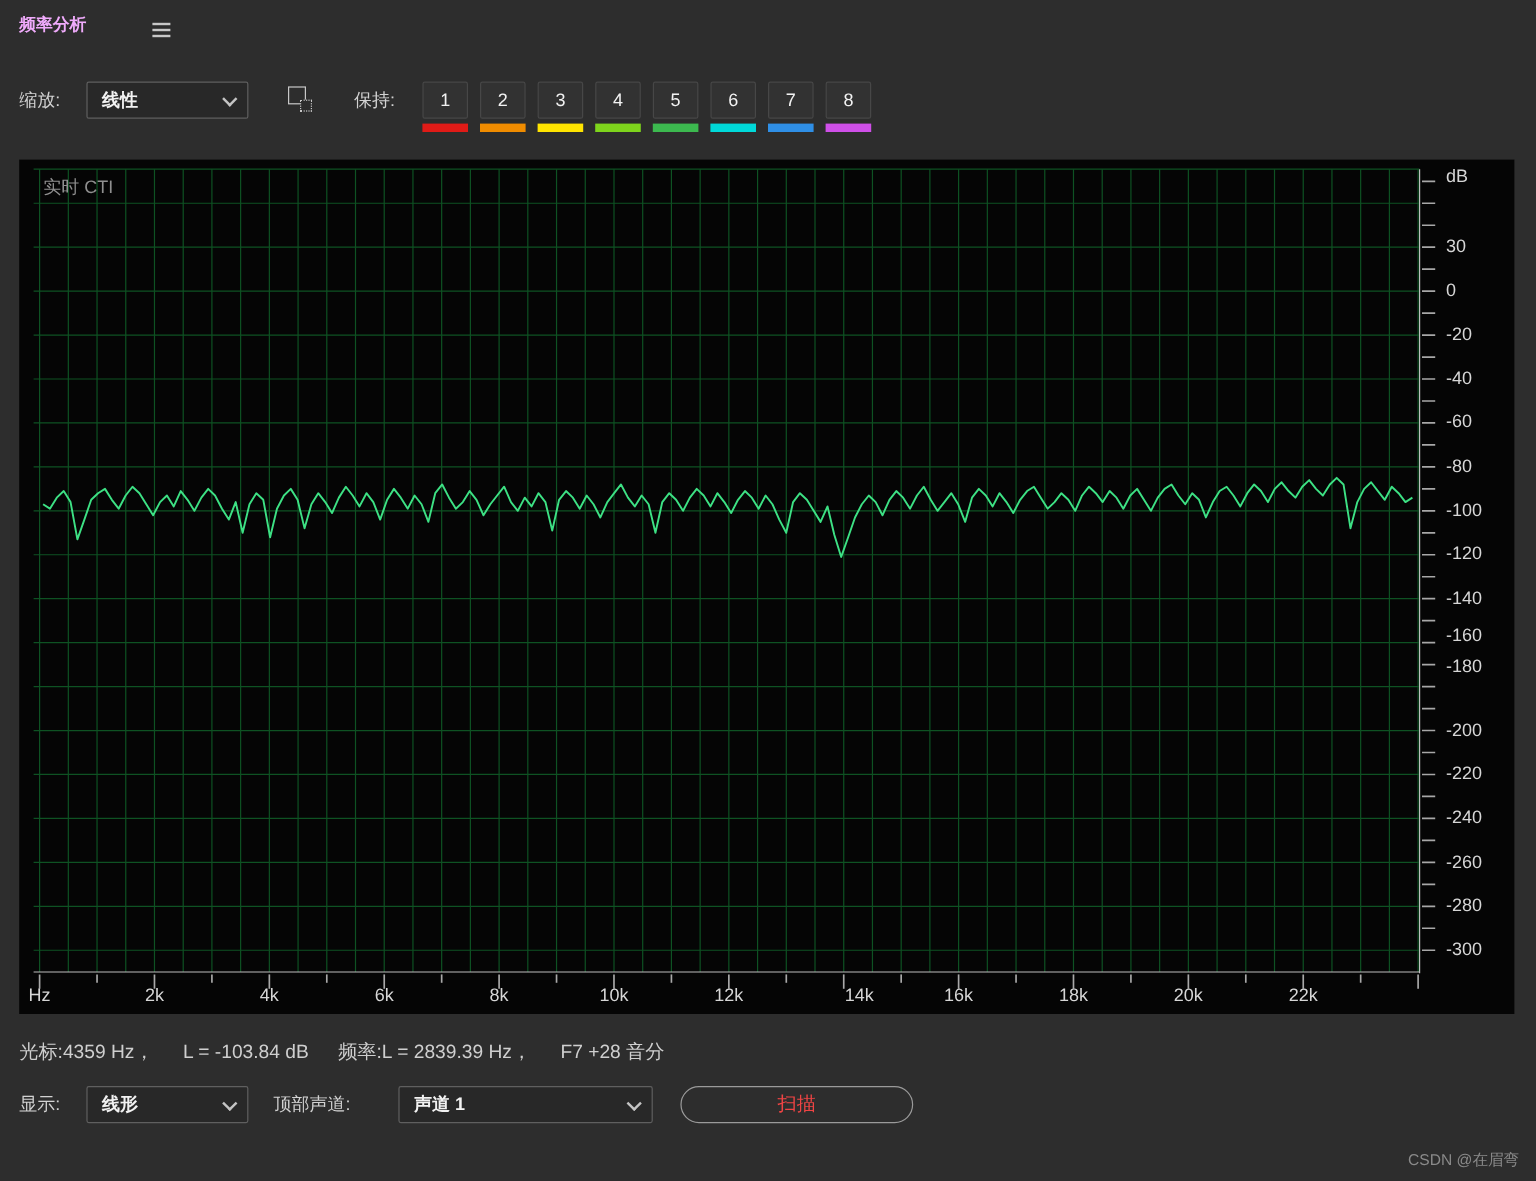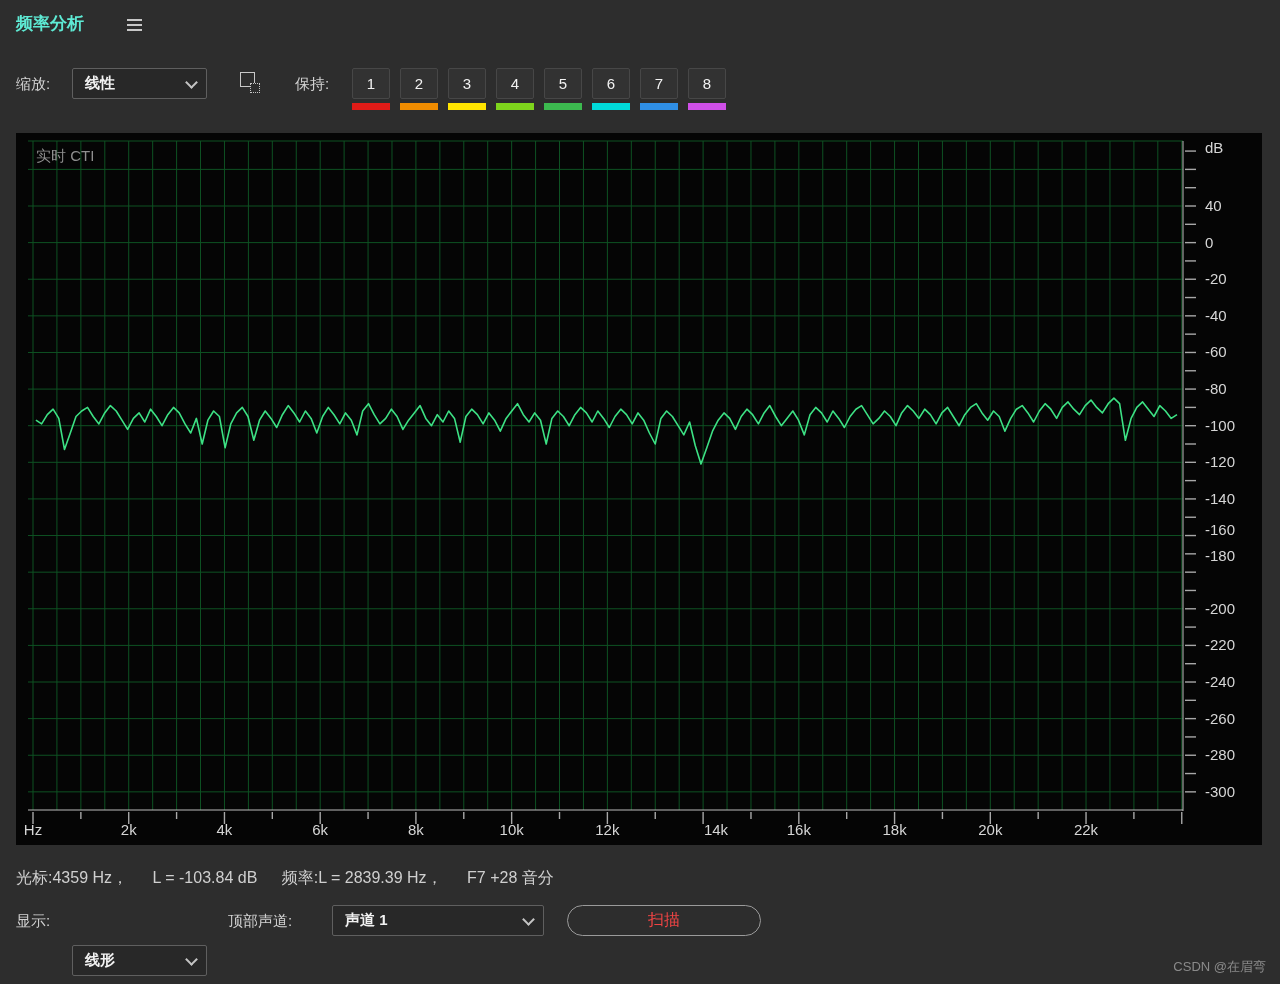--- a/index.html
+++ b/index.html
@@ -1,19 +1,19 @@
 <!DOCTYPE html>
 <html><head>
 <meta charset="utf-8">
 <style>
   html,body{margin:0;padding:0;background:#2d2d2d;}
   .screen{position:relative;width:1280px;height:984px;background:#2d2d2d;overflow:hidden;
           font-family:"Liberation Sans","DejaVu Sans",sans-serif;color:#e6e6e6;}
   
-  .page-title{position:absolute;left:16px;top:12px;font-size:17px;font-weight:bold;color:#5eead4;}
+  .page-title{position:absolute;left:16px;top:12px;font-size:14px;font-weight:bold;color:#f0abfc;}
   .menu-icon{position:absolute;left:127px;top:19px;width:15px;height:12px;display:flex;flex-direction:column;justify-content:space-between;cursor:pointer;}
   .menu-icon i{display:block;height:2px;background:#c8c8c8;}
   
   .toolbar{position:absolute;left:0;top:68px;width:1280px;height:44px;}
   .tb-label{position:absolute;top:0;height:31px;line-height:31px;font-size:15px;color:#d2d2d2;}
   .dd{position:absolute;top:0;height:29px;background:#282828;border:1px solid #5f5f5f;border-radius:2px;
       display:flex;align-items:center;justify-content:space-between;padding:0 10px 0 12px;cursor:pointer;}
   .dd .dd-val{font-size:15px;font-weight:600;color:#f2f2f2;}
   .chev{width:7px;height:7px;border-right:2px solid #c4c4c4;border-bottom:2px solid #c4c4c4;transform:rotate(45deg);margin-top:-3px;}
   .snap{position:absolute;left:238px;top:71px;width:24px;height:24px;cursor:pointer;}
@@ -216,21 +216,21 @@
         <line x1="974.3000000000001" y1="679" x2="974.3000000000001" y2="691" stroke="#a8a8a8" stroke-width="1.4"></line>
         <line x1="1022.1650000000001" y1="679" x2="1022.1650000000001" y2="686" stroke="#a8a8a8" stroke-width="1.4"></line>
         <line x1="1070.0300000000002" y1="679" x2="1070.0300000000002" y2="691" stroke="#a8a8a8" stroke-width="1.4"></line>
         <line x1="1117.8950000000002" y1="679" x2="1117.8950000000002" y2="686" stroke="#a8a8a8" stroke-width="1.4"></line>
         <line x1="1165.7600000000002" y1="679" x2="1165.7600000000002" y2="691" stroke="#a8a8a8" stroke-width="1.4"></line>
         <polyline points="19.9,287.2 25.6,290.9 31.3,281.7 37.1,276.2 42.8,285.4 48.5,316.5 54.3,300.0 60.0,283.5 65.7,278.0 71.5,274.4 77.2,283.5 82.9,290.9 88.7,279.9 94.4,272.6 100.2,278.0 105.9,287.2 111.6,296.4 117.4,285.4 123.1,279.9 128.8,289.0 134.6,276.2 140.3,283.5 146.0,292.7 151.8,281.7 157.5,274.4 163.2,279.9 169.0,290.9 174.7,300.0 180.4,285.4 186.2,311.0 191.9,287.2 197.6,278.0 203.4,283.5 209.1,314.7 214.8,290.9 220.6,279.9 226.3,274.4 232.0,283.5 237.8,307.3 243.5,287.2 249.2,278.0 255.0,285.4 260.7,294.5 266.4,281.7 272.2,272.6 277.9,279.9 283.6,289.0 289.4,278.0 295.1,285.4 300.8,300.0 306.6,283.5 312.3,274.4 318.0,281.7 323.8,290.9 329.5,279.9 335.3,287.2 341.0,301.9 346.7,278.0 352.5,270.7 358.2,281.7 363.9,290.9 369.7,285.4 375.4,276.2 381.1,283.5 386.9,296.4 392.6,287.2 398.3,279.9 404.1,272.6 409.8,285.4 415.5,292.7 421.3,281.7 427.0,289.0 432.7,278.0 438.5,285.4 444.2,309.2 449.9,283.5 455.7,276.2 461.4,281.7 467.1,290.9 472.9,279.9 478.6,287.2 484.3,298.2 490.1,285.4 495.8,278.0 501.5,270.7 507.3,281.7 513.0,289.0 518.7,279.9 524.5,287.2 530.2,311.0 535.9,285.4 541.7,278.0 547.4,283.5 553.2,292.7 558.9,281.7 564.6,274.4 570.4,279.9 576.1,289.0 581.8,278.0 587.6,285.4 593.3,294.5 599.0,283.5 604.8,276.2 610.5,281.7 616.2,290.9 622.0,279.9 627.7,287.2 633.4,300.0 639.2,311.0 644.9,285.4 650.6,278.0 656.4,283.5 662.1,292.7 667.8,301.9 673.6,289.0 679.3,312.8 685.0,331.1 690.8,314.7 696.5,298.2 702.2,287.2 708.0,279.9 713.7,285.4 719.4,296.4 725.2,283.5 730.9,276.2 736.6,281.7 742.4,290.9 748.1,279.9 753.8,272.6 759.6,283.5 765.3,292.7 771.0,285.4 776.8,278.0 782.5,287.2 788.3,301.9 794.0,281.7 799.7,274.4 805.5,279.9 811.2,289.0 816.9,278.0 822.7,285.4 828.4,294.5 834.1,283.5 839.9,276.2 845.6,272.6 851.3,281.7 857.1,290.9 862.8,285.4 868.5,278.0 874.3,283.5 880.0,292.7 885.7,279.9 891.5,272.6 897.2,278.0 902.9,285.4 908.7,276.2 914.4,281.7 920.1,290.9 925.9,279.9 931.6,274.4 937.3,283.5 943.1,292.7 948.8,281.7 954.5,274.4 960.3,270.7 966.0,279.9 971.7,287.2 977.5,278.0 983.2,283.5 988.9,298.2 994.7,285.4 1000.4,276.2 1006.2,272.6 1011.9,279.9 1017.6,289.0 1023.4,278.0 1029.1,270.7 1034.8,276.2 1040.6,285.4 1046.3,274.4 1052.0,268.9 1057.8,276.2 1063.5,281.7 1069.2,272.6 1075.0,267.1 1080.7,274.4 1086.4,279.9 1092.2,270.7 1097.9,265.2 1103.6,270.7 1109.4,307.3 1115.1,285.4 1120.8,274.4 1126.6,268.9 1132.3,276.2 1138.0,283.5 1143.8,272.6 1149.5,278.0 1155.2,285.4 1161.0,281.7" fill="none" stroke="#3de184" stroke-width="1.6" stroke-linejoin="round"></polyline>
       </svg>
     <div class="cti-label">实时 CTI</div>
     <div id="y-labels">
         <span class="y-label" style="top: 5px;">dB</span>
-        <span class="y-label" style="top: 63px;">40</span>
+        <span class="y-label" style="top: 63px;">30</span>
         <span class="y-label" style="top: 99.616px;">0</span>
         <span class="y-label" style="top: 136.232px;">-20</span>
         <span class="y-label" style="top: 172.848px;">-40</span>
         <span class="y-label" style="top: 209.464px;">-60</span>
         <span class="y-label" style="top: 246.08px;">-80</span>
         <span class="y-label" style="top: 282.696px;">-100</span>
         <span class="y-label" style="top: 319.312px;">-120</span>
         <span class="y-label" style="top: 355.928px;">-140</span>
         <span class="y-label" style="top: 371px; margin-top: 16px;">-160</span>
         <span class="y-label" style="top: 413px;">-180</span>
@@ -259,21 +259,21 @@
 
   <div class="status">
     <span>光标:4359 Hz，</span>
     <span>L = -103.84 dB</span>
     <span>频率:L = 2839.39 Hz，</span>
     <span>F7 +28 音分</span>
   </div>
 
   <div class="controls">
     <div class="tb-label" style="left:16px;">显示:</div>
-    <div class="dd" style="left:72px;width:111px;margin-top:40px;">
+    <div class="dd" style="left:72px;width:111px;">
       <span class="dd-val">线形</span>
       <span class="chev"></span>
     </div>
     <div class="tb-label" style="left:228px;">顶部声道:</div>
     <div class="dd" style="left:332px;width:188px;">
       <span class="dd-val">声道 1</span>
       <span class="chev"></span>
     </div>
     <div class="scan-btn">
       <span>扫描</span>

